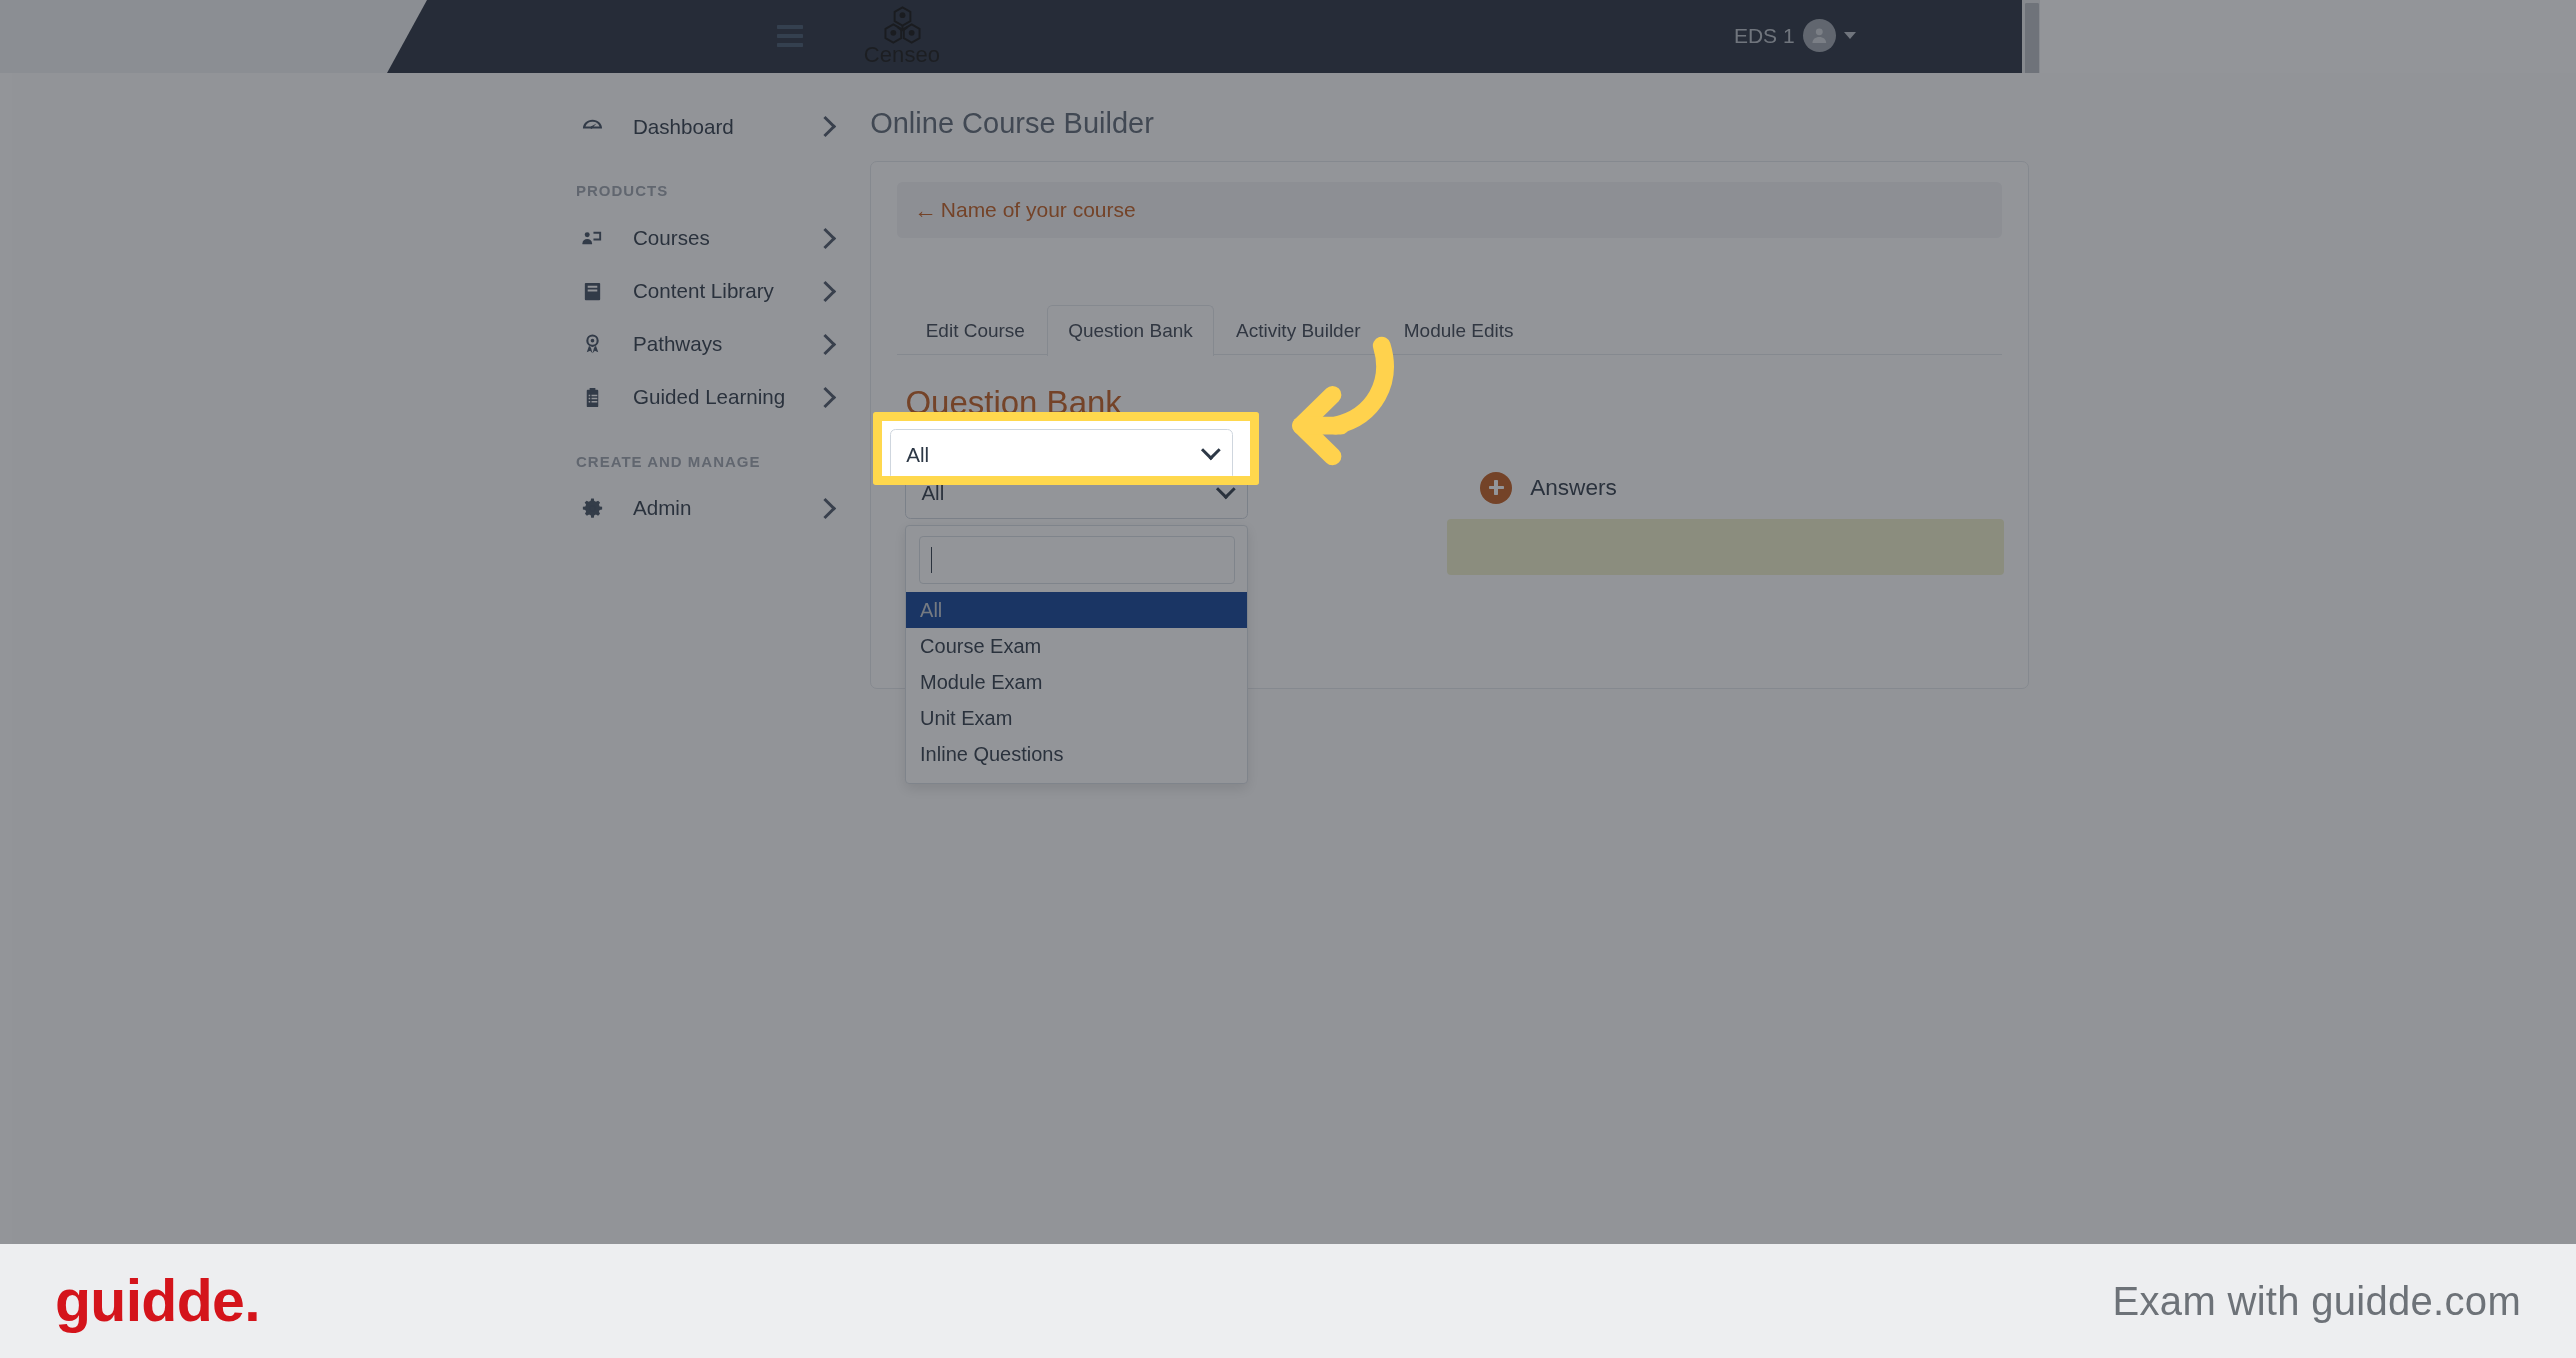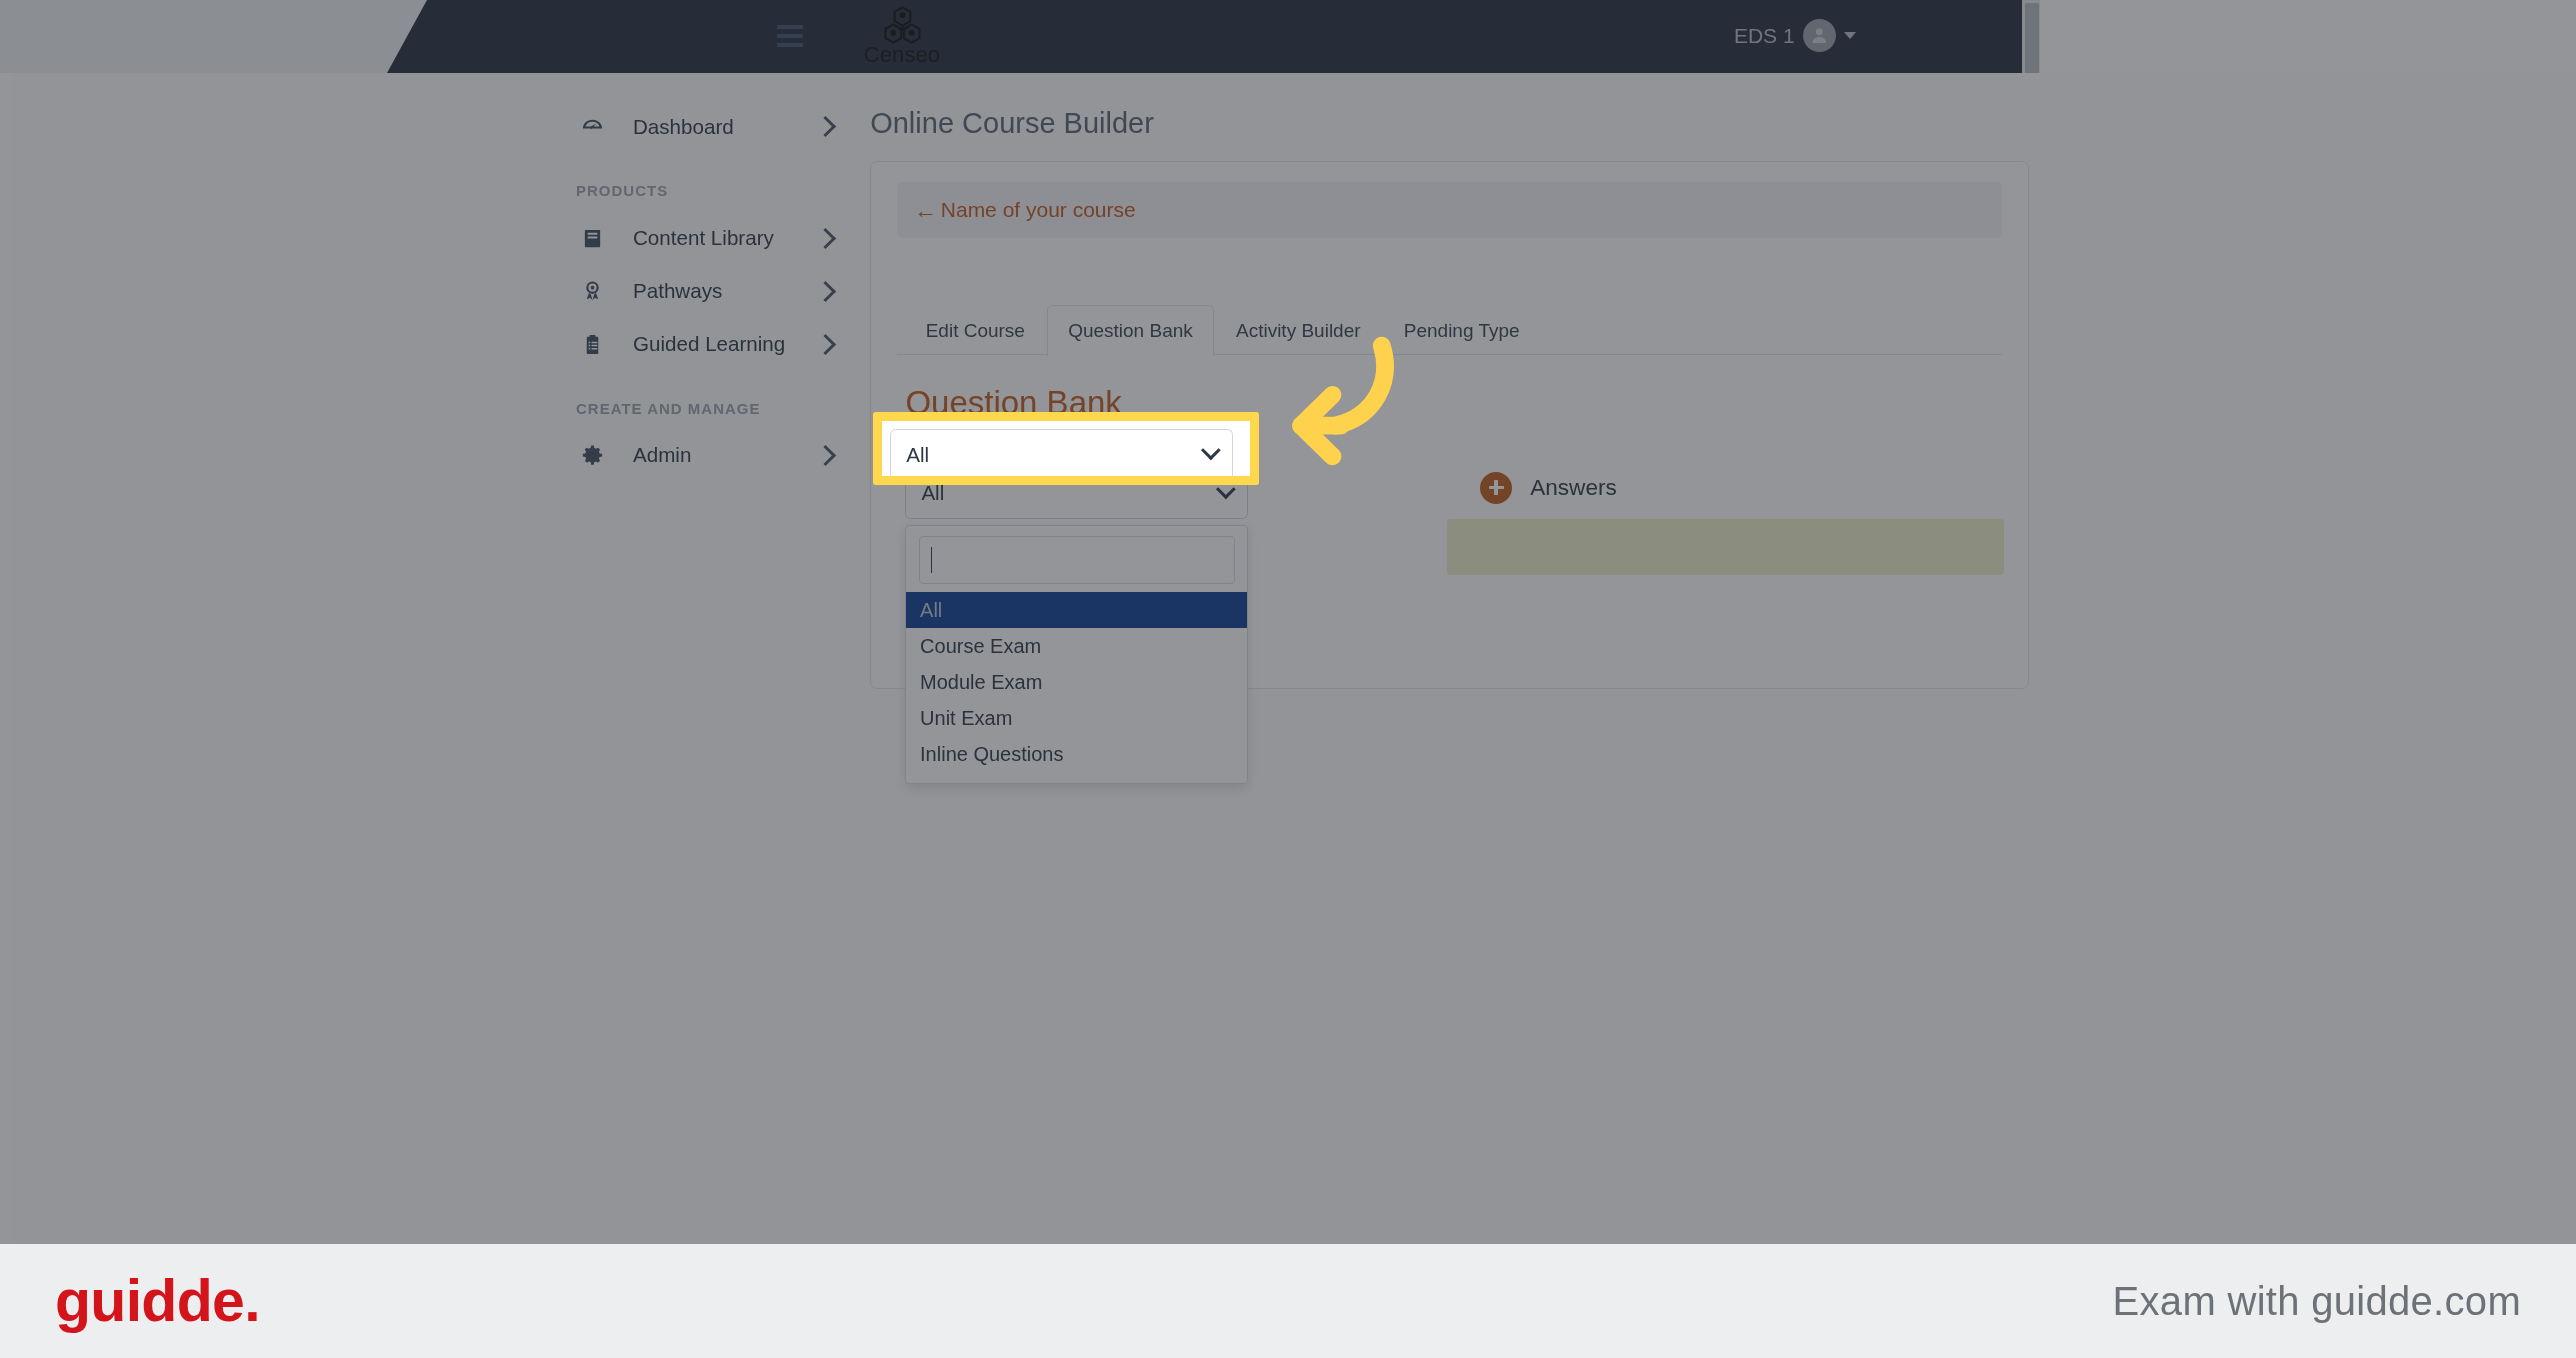--- a/index.html
+++ b/index.html
@@ -425,20 +425,31 @@
             <svg viewBox="0 0 24 24">
                 <path d="M12 5C6.5 5 2 9 2 14h20c0-5-4.5-9-10-9zm0 2a7.6 7.6 0 0 1 7.4 5H4.6A7.6 7.6 0 0 1 12 7zm4.2 1.8-4.9 2.6-.3.1a1.5 1.5 0 1 0 1.6 1.1l3.6-3.8z"></path>
               </svg>
           </span>
           <span class="side-label">Dashboard</span>
           <span class="side-chevron"></span>
         </div>
 
         <div class="side-group">PRODUCTS</div>
 
+        <div class="side-item">
+          <span class="side-icon">
+            <svg viewBox="0 0 24 24">
+                <path d="M13 5h8v9h-8v-2h6V7h-6V5z"></path>
+                <circle cx="6.5" cy="8" r="2.6"></circle>
+                <path d="M1.5 17c0-2.8 2.2-4.5 5-4.5s5 1.7 5 4.5v1h-10v-1z"></path>
+              </svg>
+          </span>
+          <span class="side-label">Courses</span>
+          <span class="side-chevron"></span>
+        </div>
 
         <div class="side-item">
           <span class="side-icon">
             <svg viewBox="0 0 24 24">
                 <path d="M5 3h14a1 1 0 0 1 1 1v16a1 1 0 0 1-1 1H5a1 1 0 0 1-1-1V4a1 1 0 0 1 1-1zm2 3v2h10V6H7zm0 4v2h10v-2H7zm-1 7h12v1.5H6V17z"></path>
               </svg>
           </span>
           <span class="side-label">Content Library</span>
           <span class="side-chevron"></span>
         </div>
@@ -486,21 +497,21 @@
 
           <div class="course-bar">
             <span class="course-bar-arrow">←</span>
             <span class="course-bar-text">Name of your course</span>
           </div>
 
           <div class="tabs">
             <div class="tab">Edit Course</div>
             <div class="tab active">Question Bank</div>
             <div class="tab">Activity Builder</div>
-            <div class="tab">Pending Type</div>
+            <div class="tab">Module Edits</div>
           </div>
 
           <h2 class="section-title">Question Bank</h2>
           <div class="field-label">Question Type</div>
 
           <div class="select-zone">
             <div class="select-box">
               <span class="select-value">All</span>
               <span class="select-chevron"></span>
             </div>

